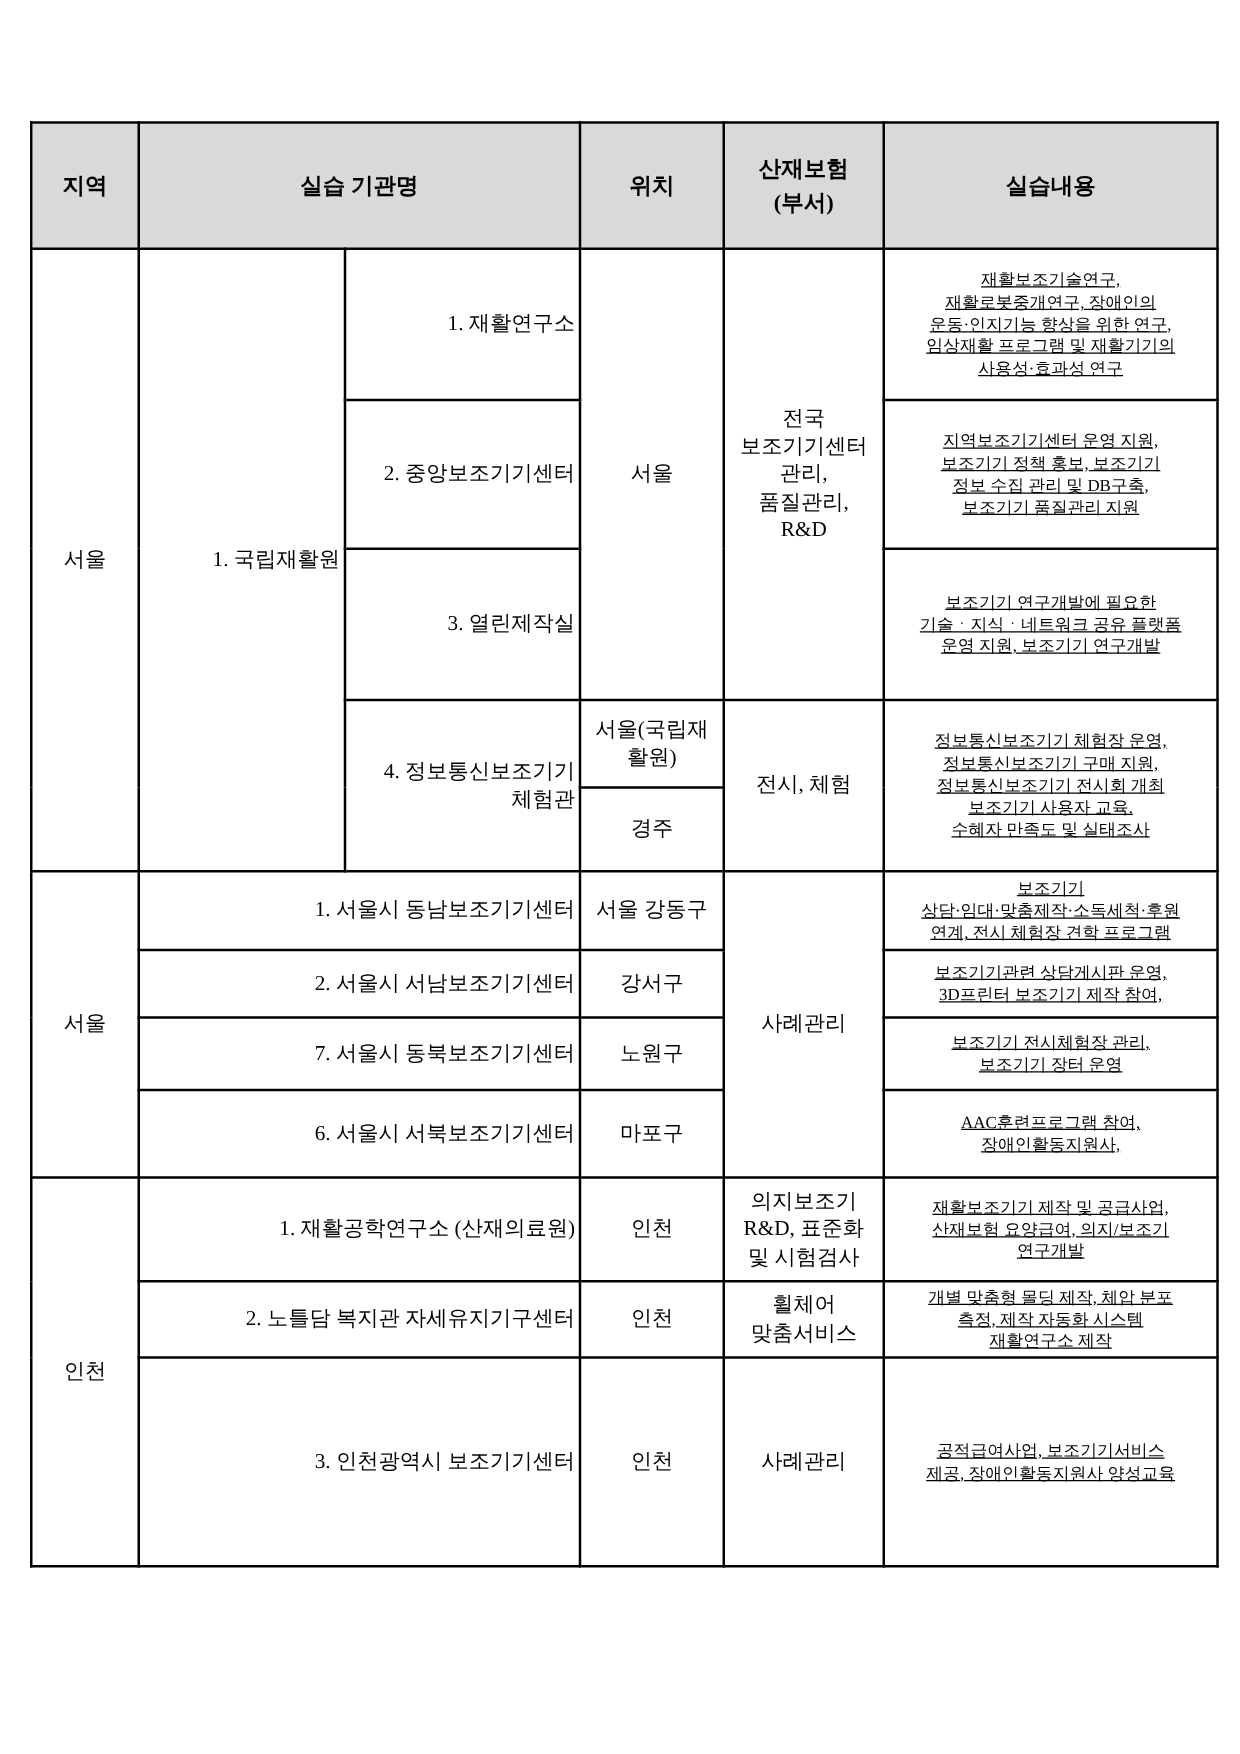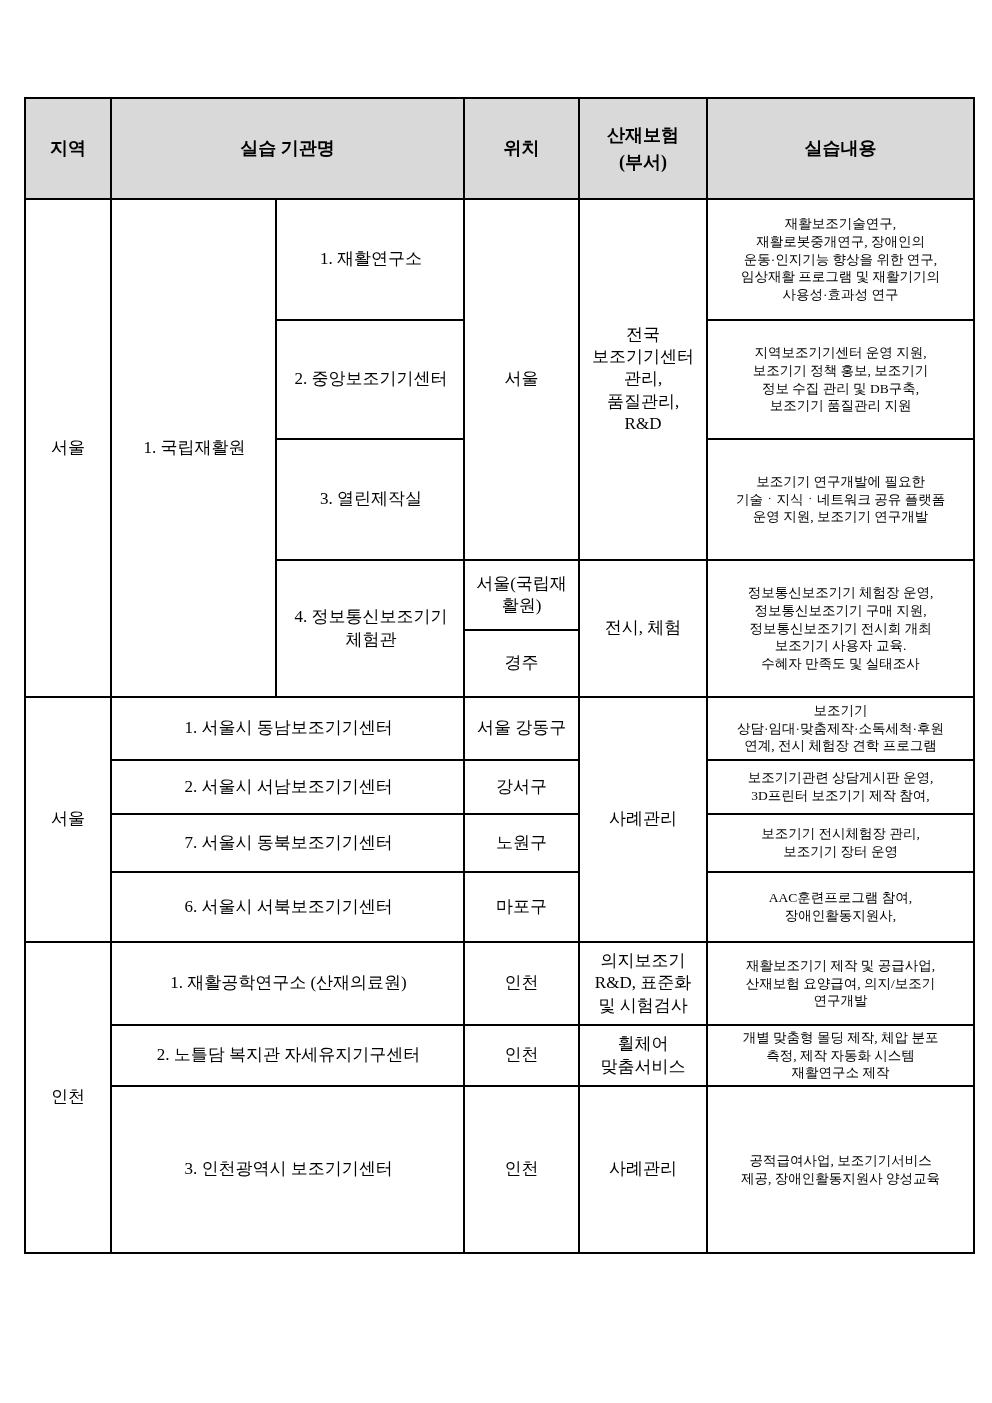--- a/index.html
+++ b/index.html
@@ -29,22 +29,22 @@
     padding: 2px 3px;
     overflow: hidden;
   }
   th {
     background: #d9d9d9;
     font-size: 18px;
     font-weight: bold;
     line-height: 1.5;
   }
   td { font-size: 17px; line-height: 1.3; }
-  td.name { text-align: center; padding-left: 5px; }
-  td.content { font-size: 13.5px; line-height: 1.32; }
+  td.name { text-align: right; padding-left: 5px; }
+  td.content { font-size: 13.5px; line-height: 1.32; text-decoration: underline; }
 </style>
 </head>
 <body>
 
 <div class="page">
   <table class="practice-table">
     <colgroup>
       <col style="width:86px">
       <col style="width:165px">
       <col style="width:188px">

